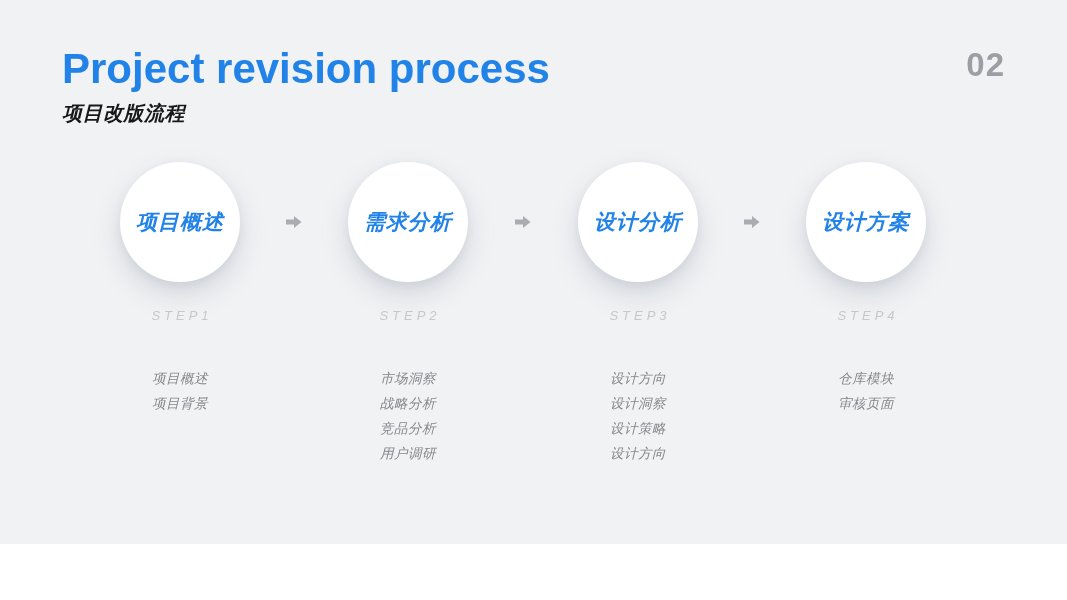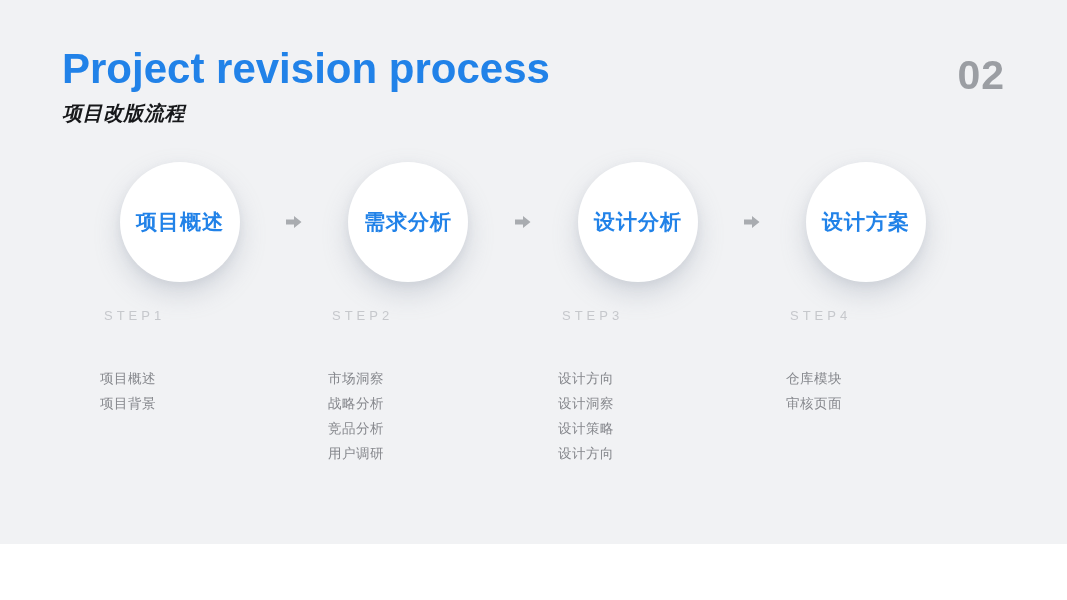--- a/index.html
+++ b/index.html
@@ -42,32 +42,34 @@
     top: 100px;
     font-size: 20px;
     font-weight: bold;
     color: var(--subtitle_text);
     letter-spacing: 0.5px;
     font-style: italic;
   }
 
   .page-number {
     position: absolute;
-    top: 52px;
+    top: 46px;
     right: 62px;
-    font-size: 41px;
+    font-size: 33px;
     font-weight: bold;
     color: var(--page_number);
     letter-spacing: 1px;
   }
 
   .step-col {
     position: absolute;
     top: 162px;
     width: 160px;
+    text-align: center;
+    font-style: italic;
   }
   .step-col.c1 { left: 100px; }
   .step-col.c2 { left: 328px; }
   .step-col.c3 { left: 558px; }
   .step-col.c4 { left: 786px; }
 
   .circle {
     width: 120px;
     height: 120px;
     margin: 0 auto;

